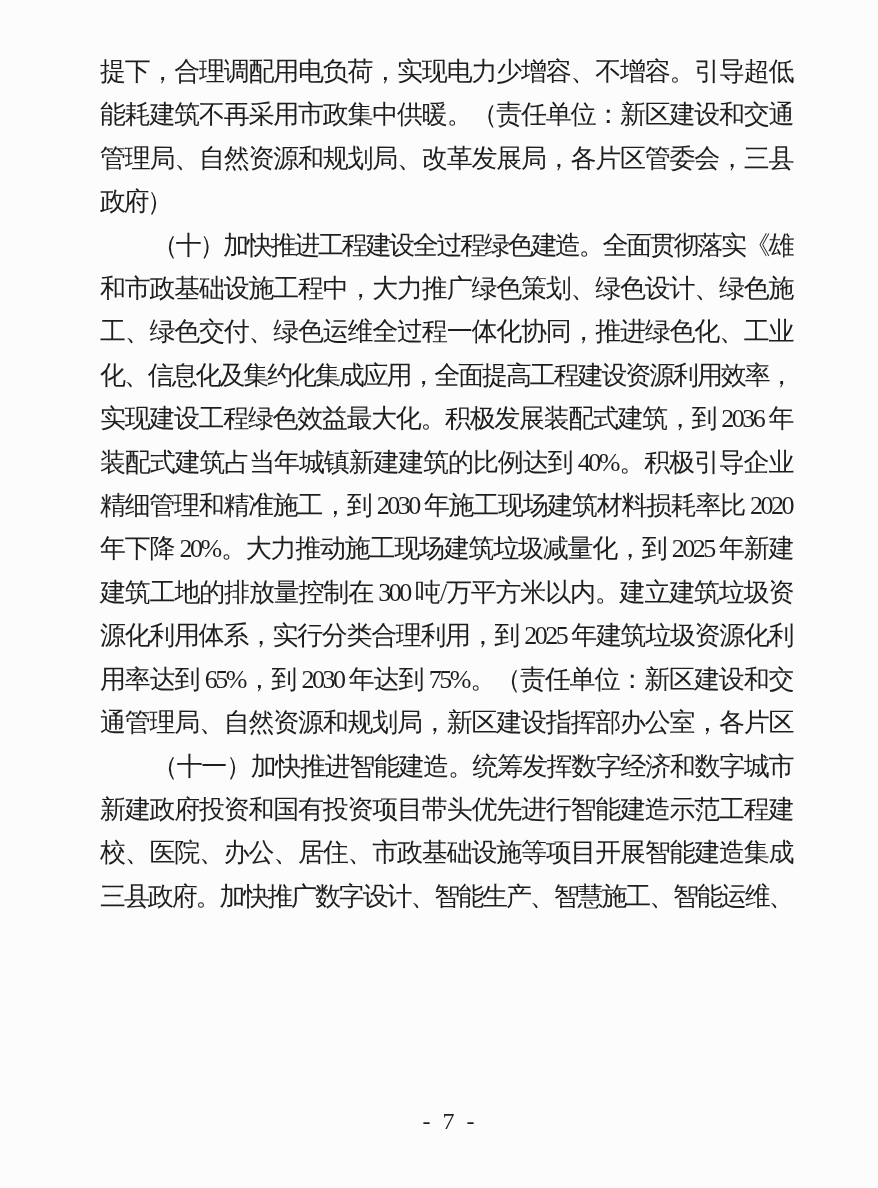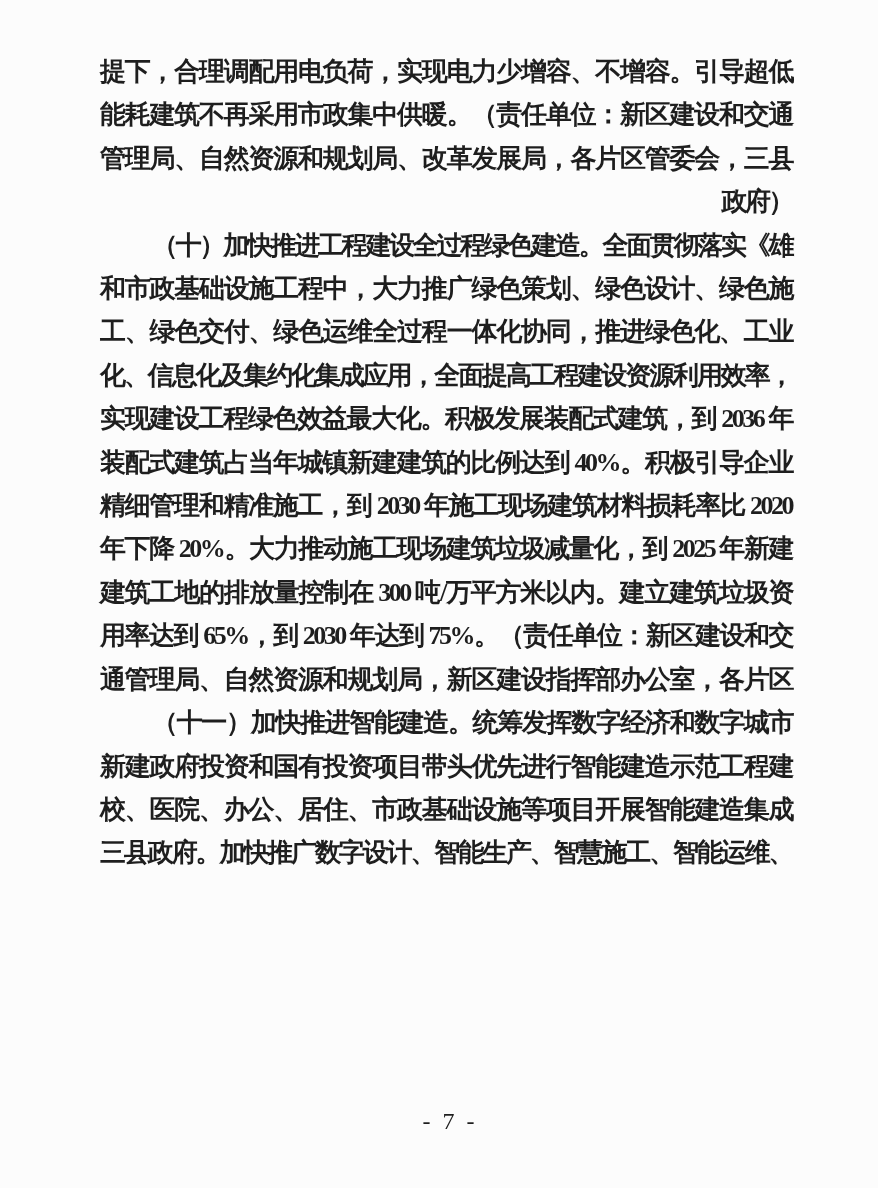--- a/index.html
+++ b/index.html
@@ -20,25 +20,24 @@
   }
   .text-block {
     position: absolute;
     left: 100px;
     top: 50px;
     width: 692px;
     color: #1e1e1e;
     font-size: 26px;
     line-height: 43.4px;
     letter-spacing: -2.5px;
-    font-weight: bold;
   }
   .text-line {
     white-space: nowrap;
-    text-align: right;
+    text-align: left;
   }
   .text-line.justify {
     white-space: normal;
     text-align: justify;
     text-align-last: justify;
   }
   .text-line.indent {
     padding-left: 52px;
   }
   .page-number {
@@ -65,20 +64,21 @@
       <div class="text-line">政府）</div>
       <div class="text-line justify indent">（十）加快推进工程建设全过程绿色建造。全面贯彻落实《雄</div>
       <div class="text-line justify">和市政基础设施工程中，大力推广绿色策划、绿色设计、绿色施</div>
       <div class="text-line justify">工、绿色交付、绿色运维全过程一体化协同，推进绿色化、工业</div>
       <div class="text-line justify">化、信息化及集约化集成应用，全面提高工程建设资源利用效率，</div>
       <div class="text-line justify">实现建设工程绿色效益最大化。积极发展装配式建筑，到 2036 年</div>
       <div class="text-line justify">装配式建筑占当年城镇新建建筑的比例达到 40%。积极引导企业</div>
       <div class="text-line justify">精细管理和精准施工，到 2030 年施工现场建筑材料损耗率比 2020</div>
       <div class="text-line justify">年下降 20%。大力推动施工现场建筑垃圾减量化，到 2025 年新建</div>
       <div class="text-line justify">建筑工地的排放量控制在 300 吨/万平方米以内。建立建筑垃圾资</div>
+      <div class="text-line justify">源化利用体系，实行分类合理利用，到 2025 年建筑垃圾资源化利</div>
       <div class="text-line justify">用率达到 65%，到 2030 年达到 75%。（责任单位：新区建设和交</div>
       <div class="text-line justify">通管理局、自然资源和规划局，新区建设指挥部办公室，各片区</div>
       <div class="text-line justify indent">（十一）加快推进智能建造。统筹发挥数字经济和数字城市</div>
       <div class="text-line justify">新建政府投资和国有投资项目带头优先进行智能建造示范工程建</div>
       <div class="text-line justify">校、医院、办公、居住、市政基础设施等项目开展智能建造集成</div>
       <div class="text-line justify">三县政府。加快推广数字设计、智能生产、智慧施工、智能运维、</div>
     </div>
   <div class="page-number">- 7 -</div>
 </div>
 

